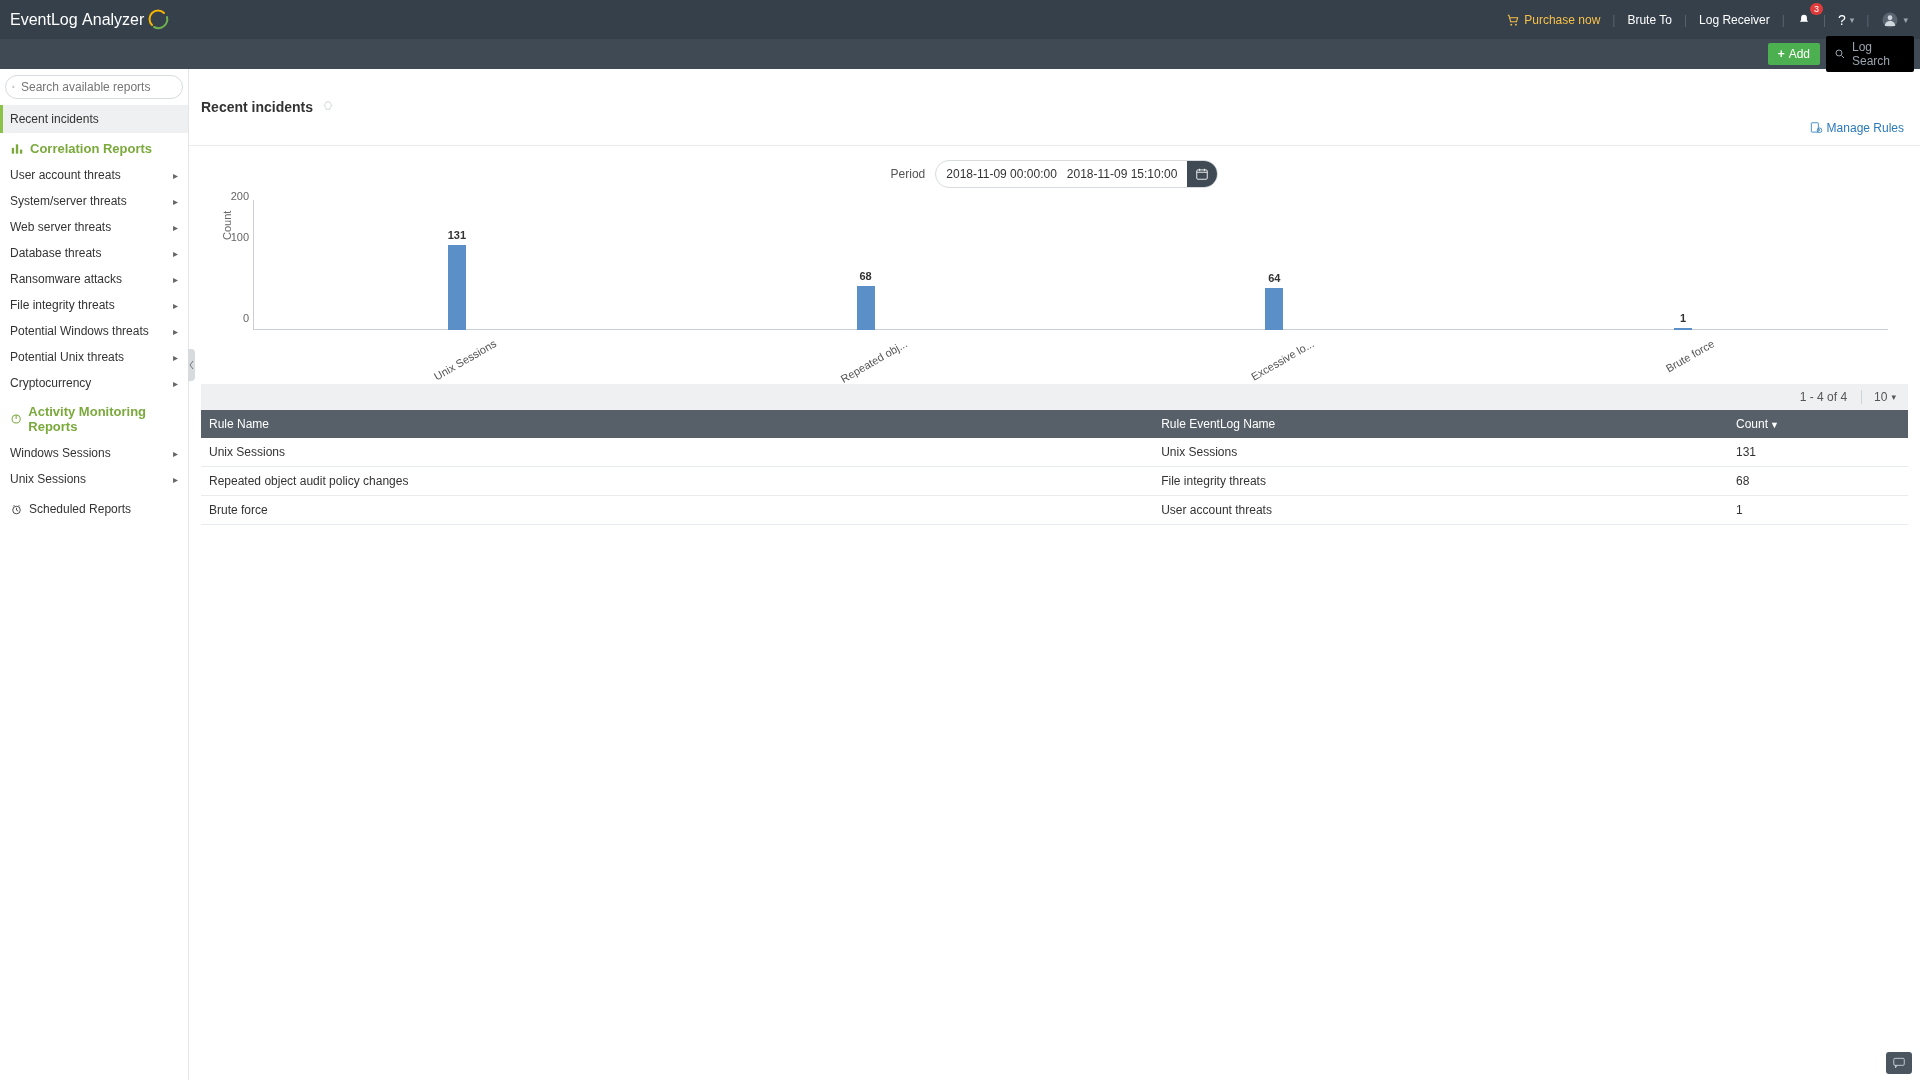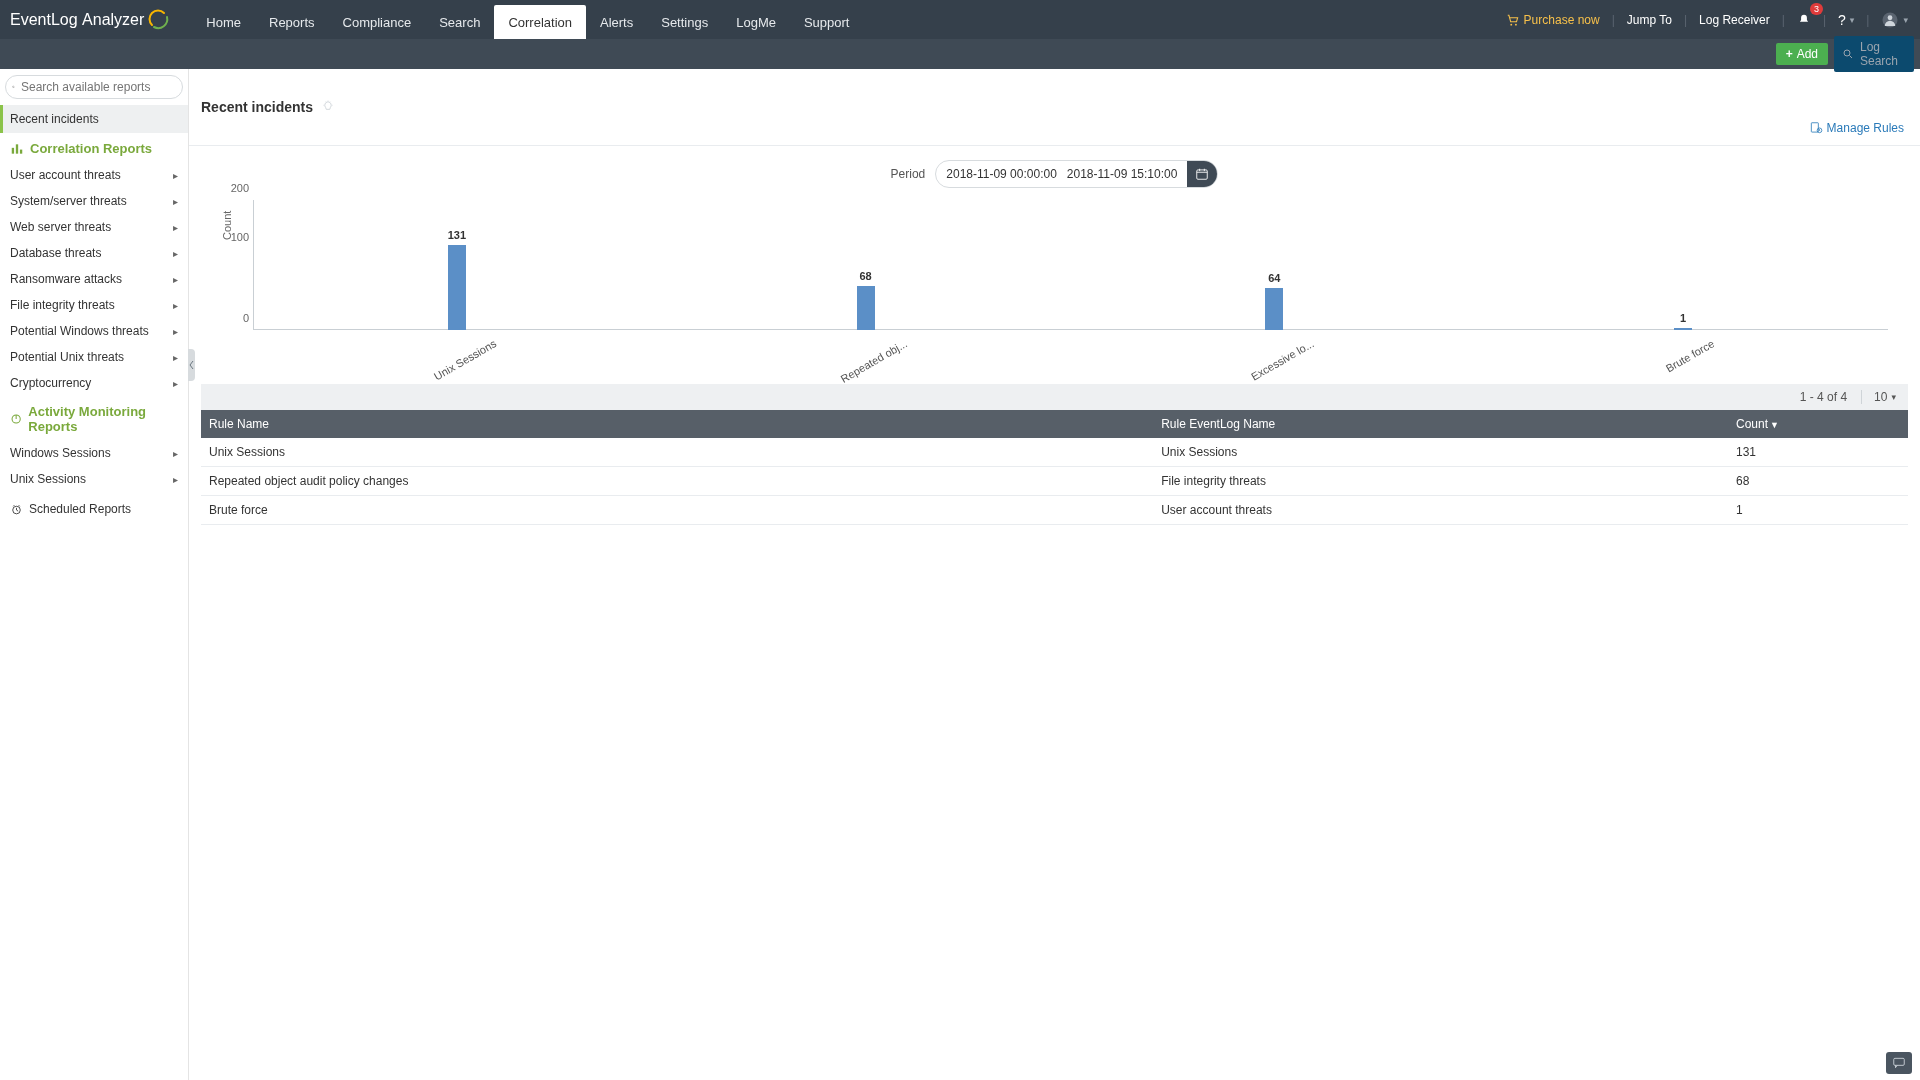--- a/index.html
+++ b/index.html
@@ -15,21 +15,21 @@
 .toputil { margin-left:auto; display:flex; align-items:center; padding-right:6px; font-size:12px; gap:0; }
 .toputil .sep { color:#5a6470; padding:0 6px; }
 .toputil a { color:#fff; text-decoration:none; padding:6px 6px; display:flex; align-items:center; gap:4px; cursor:pointer; }
 .toputil .purchase { color:#f7c04a; }
 .toputil .badge { position:relative; }
 .toputil .badge .count { position:absolute; top:-4px; right:-6px; background:#e03b3b; color:#fff; font-size:9px; border-radius:7px; padding:0 4px; line-height:12px; }
 
 
 .actionbar { height:30px; background:#3f4a55; display:flex; align-items:center; justify-content:flex-end; padding:0 6px; gap:6px; }
 .btn-add { background:#4caf50; color:#fff; border:none; border-radius:2px; padding:4px 10px; font-size:12px; display:flex; align-items:center; gap:4px; cursor:pointer; }
-.logsearch { background:#0c4a6e; border-radius:2px; padding:4px 8px; color:#9aa4ae; display:flex; align-items:center; gap:6px; font-size:12px; width:80px; cursor:pointer;}
+.logsearch { background:#000000; border-radius:2px; padding:4px 8px; color:#9aa4ae; display:flex; align-items:center; gap:6px; font-size:12px; width:88px; cursor:pointer;}
 .logsearch svg { flex-shrink:0; }
 
 
 .shell { display:flex; height:calc(1080px - 39px); }
 .sidebar { width:189px; background:#fff; border-right:1px solid #e4e4e4; display:flex; flex-direction:column; position:relative;}
 .sidebar .collapser { position:absolute; right:-7px; top:280px; width:7px; height:32px; background:#d7dbde; border-radius:0 4px 4px 0; cursor:pointer; display:flex; align-items:center; justify-content:center;}
 .searchbox { margin:6px 5px; border:1px solid #d7dbde; border-radius:12px; display:flex; align-items:center; padding:4px 6px; gap:6px; }
 .searchbox input { border:none; outline:none; font-size:12px; flex:1; color:#555; }
 .side-item { padding:7px 10px; font-size:12px; display:flex; align-items:center; gap:6px; cursor:pointer; color:#333;}
 .side-item.selected { background:#eef0f1; border-left:3px solid #8bc34a; padding-left:7px; }
@@ -85,43 +85,32 @@
 <body>
 
 <div class="topbar">
   <div class="logo">
     <span>EventLog</span>&nbsp;<span style="font-weight:300">Analyzer</span>
     <svg width="22" height="22" viewBox="0 0 22 22">
       <path d="M4 16 A8 8 0 0 1 16 4" stroke="#f7b500" stroke-width="2" fill="none" stroke-linecap="round"></path>
       <path d="M6 18 A9 9 0 0 0 19 8" stroke="#6fb04e" stroke-width="2" fill="none" stroke-linecap="round"></path>
     </svg>
   </div>
-  <nav class="mainnav" id="mainnav">
-      <a>Home</a>
-      <a>Reports</a>
-      <a>Compliance</a>
-      <a>Search</a>
-      <a class="active">Correlation</a>
-      <a>Alerts</a>
-      <a>Settings</a>
-      <a>LogMe</a>
-      <a>Support</a>
-    </nav>
   <div class="toputil">
     <a class="purchase">
       <svg width="14" height="14" viewBox="0 0 24 24">
           <circle cx="9" cy="20" r="1.6" fill="#f7c04a"></circle>
           <circle cx="17" cy="20" r="1.6" fill="#f7c04a"></circle>
           <path d="M3 4h2l3 11h10l2-7H7" stroke="#f7c04a" stroke-width="1.8" fill="none"></path>
         </svg>
       <span>Purchase now</span>
     </a>
     <span class="sep">|</span>
     <a>
-        <span>Jump To</span>
+        <span>Brute To</span>
       </a>
     <span class="sep">|</span>
     <a>
         <span>Log Receiver</span>
       </a>
     <span class="sep">|</span>
     <a class="badge">
       <svg width="14" height="14" viewBox="0 0 24 24">
           <path d="M12 3a5 5 0 0 0-5 5v4l-2 3h14l-2-3V8a5 5 0 0 0-5-5z" fill="#fff"></path>
         </svg>
@@ -325,21 +314,21 @@
             </div>
             <div class="xl">
               <span>Excessive lo...</span>
             </div>
             <div class="xl">
               <span>Brute force</span>
             </div>
           </div>
       <span class="y-tick" style="bottom: 30px;">0</span>
           <span class="y-tick" style="bottom: 111px;">100</span>
-          <span class="y-tick" style="bottom: 160px;">200</span>
+          <span class="y-tick" style="bottom: 152px;">200</span>
         </div>
     </div>
 
     <div class="table-toolbar">
       <span>1 - 4 of 4</span>
       <div class="pgsize">
         <span>10</span>
         <span style="font-size:9px">▾</span>
       </div>
     </div>

